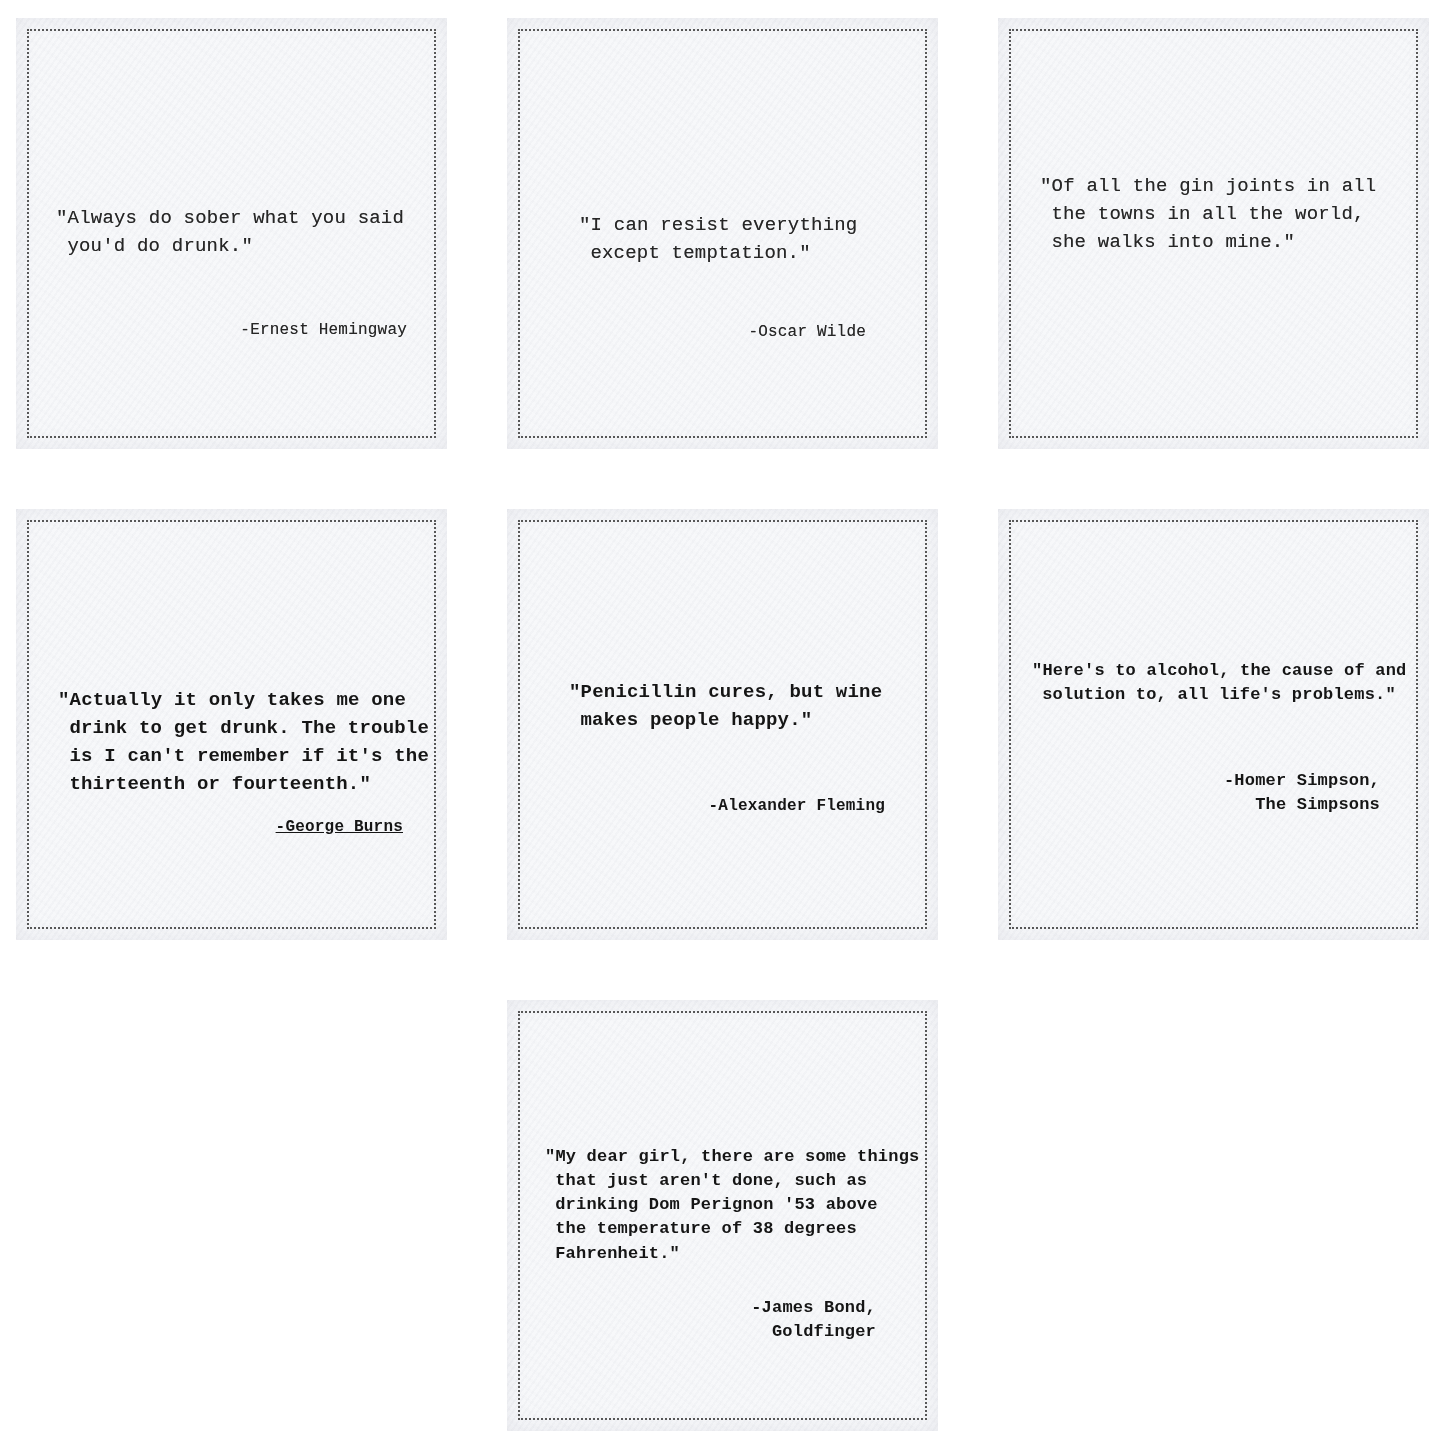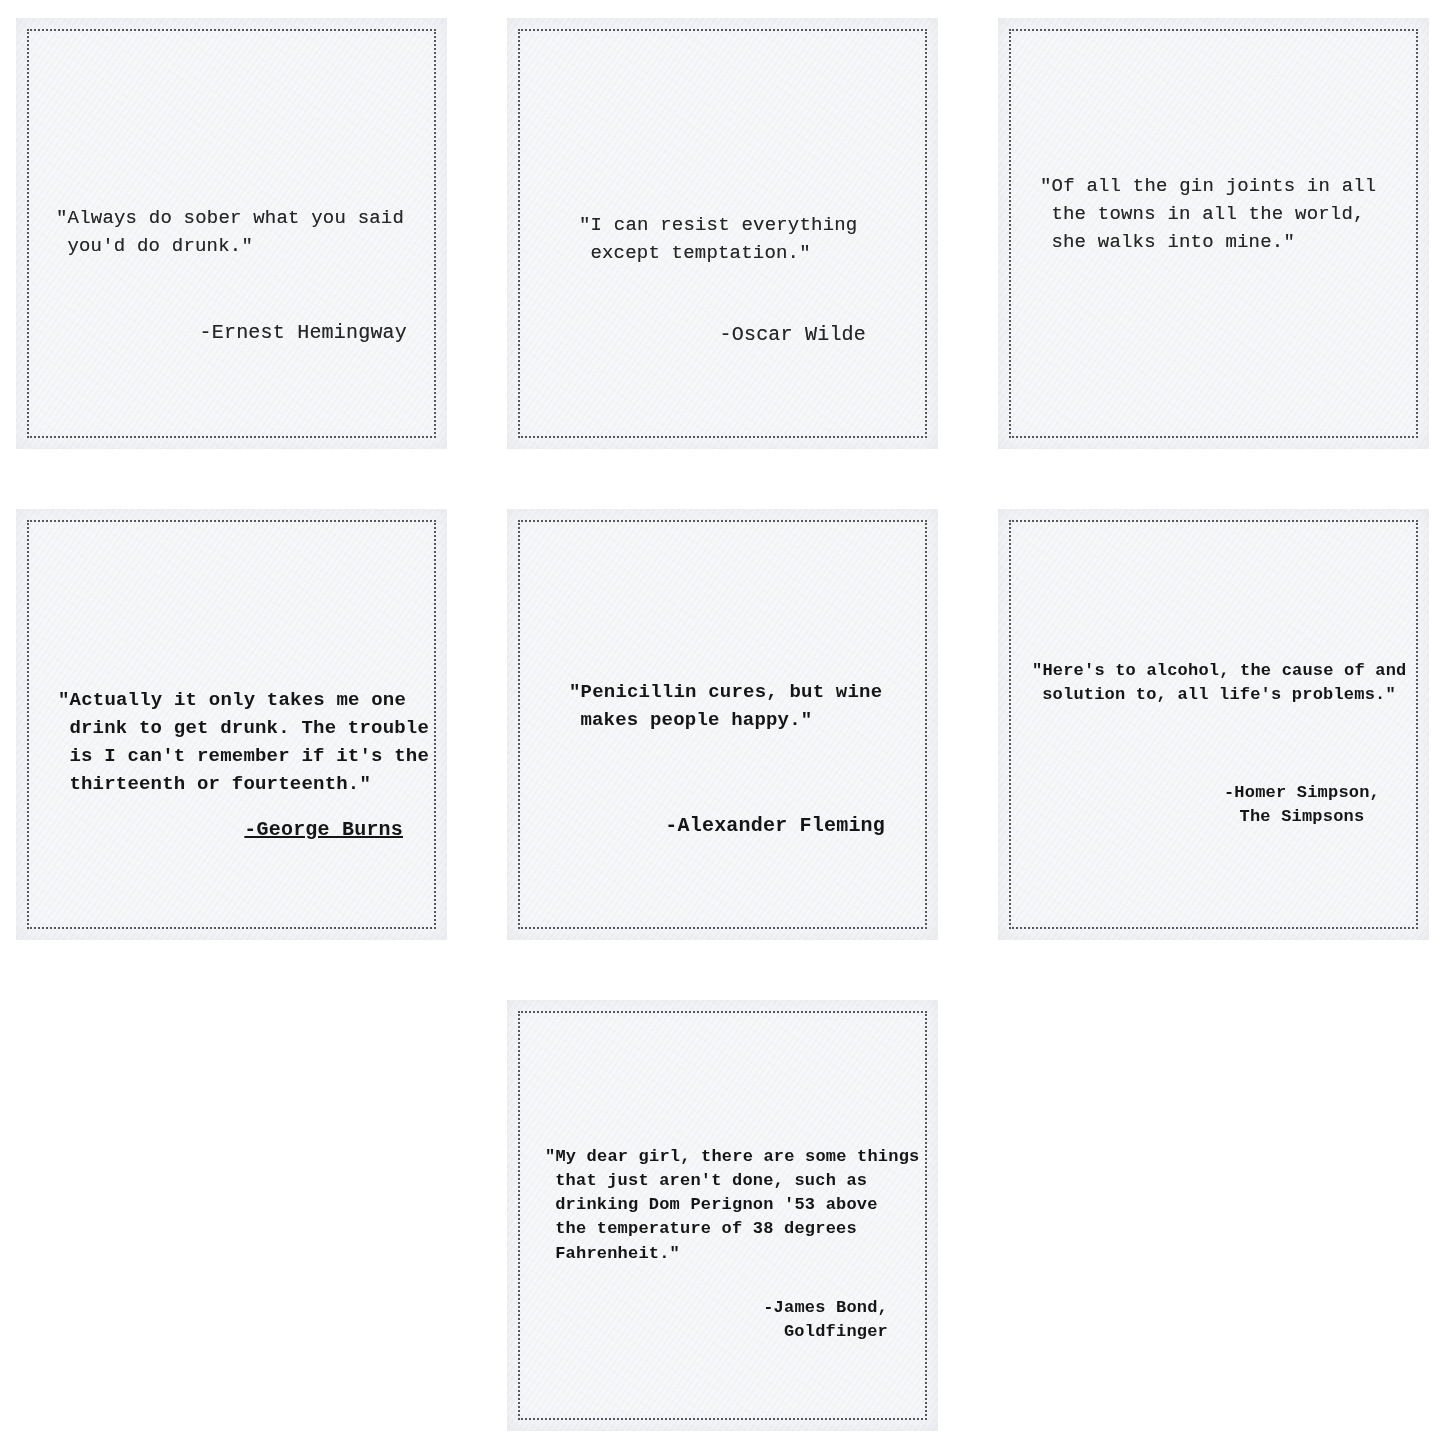--- a/index.html
+++ b/index.html
@@ -39,39 +39,39 @@
     padding-left:1ch; text-indent:-1ch;
     font-size:19px; line-height:1.47;
     letter-spacing:0.2px;
     color:var(--ink-light);
   }
   .attribution {
     position:absolute;
     margin:0;
     white-space:pre-line;
     text-align:right;
-    font-size:20px; line-height:1.5;
+    font-size:16px; line-height:1.5;
     letter-spacing:0.2px;
     color:var(--ink-light);
   }
   .inky .quote, .inky .attribution {
     font-weight:bold;
     color:var(--ink-dark);
   }
   .small .quote, .small .attribution { font-size:17px; line-height:1.42; }
   .soft .quote, .soft .attribution { text-shadow:0 0 0.6px rgba(40,40,40,0.55); }
 
   
   .c1 .quote { top:187px; left:40px; }   .c1 .attribution { top:300px; right:40px; }
   .c2 .quote { top:194px; left:72px; }   .c2 .attribution { top:302px; right:72px;margin-left:17px; }
   .c3 .quote { top:155px; left:42px; }   .c3 .attribution { top:295px; right:52px; }
   .c4 .quote { top:178px; left:42px; }   .c4 .attribution { top:306px; right:44px;text-decoration:underline; }
-  .c5 .quote { top:170px; left:62px; }   .c5 .attribution { top:302px; right:53px; }
-  .c6 .quote { top:150px; left:34px; }   .c6 .attribution { top:272px; right:49px;text-align:center; }
-  .c7 .quote { top:145px; left:38px; }   .c7 .attribution { top:296px; right:50px; }
+  .c5 .quote { top:170px; left:62px; }   .c5 .attribution { top:285px; right:53px; }
+  .c6 .quote { top:150px; left:34px; }   .c6 .attribution { top:260px; right:49px; }
+  .c7 .quote { top:145px; left:38px; }   .c7 .attribution { top:296px; right:62px; }
 
   .c7 { grid-column:2; }
 </style>
 </head>
 <body>
 
 <main class="grid">
 
   <article class="napkin c1 soft">
     <div class="stitch"></div>

